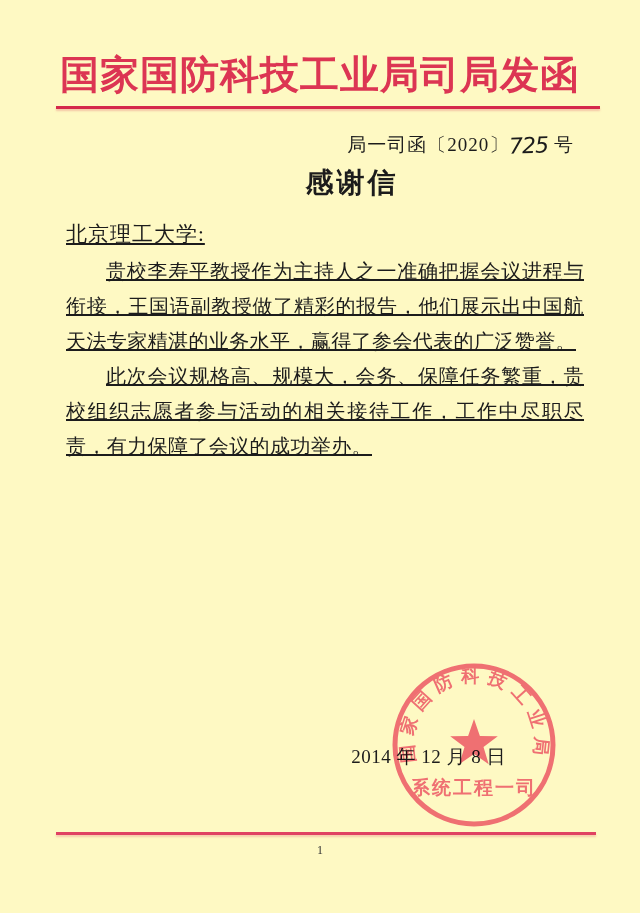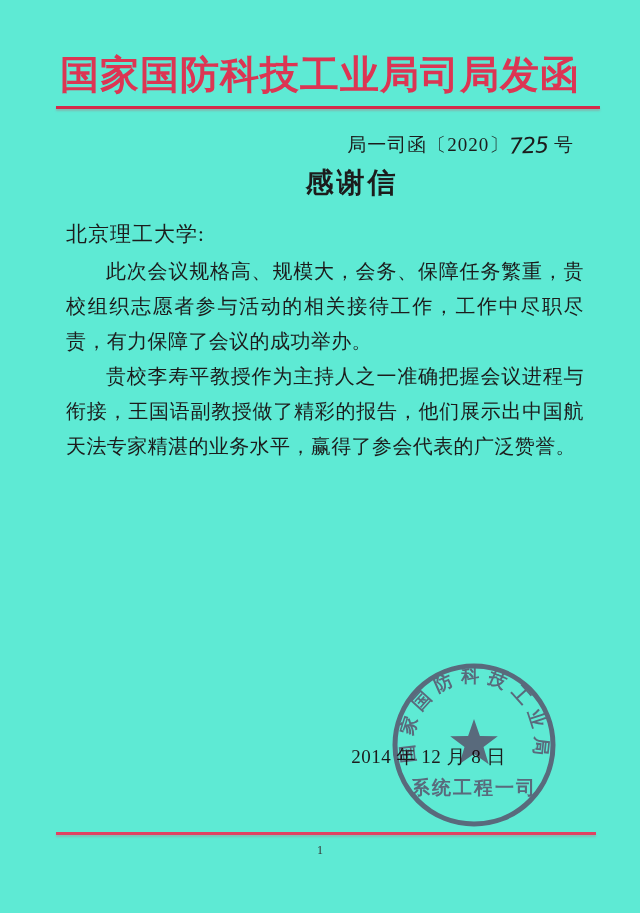--- a/index.html
+++ b/index.html
@@ -1,21 +1,21 @@
 <!DOCTYPE html>
 <html><head>
 <meta charset="utf-8">
 <style>
   * { margin: 0; padding: 0; box-sizing: border-box; }
   html, body { background: #ffffff; }
   .page {
     position: relative;
     width: 640px;
     height: 913px;
-    background: #5eead4;
+    background: #fef9c3;
     font-family: "Liberation Serif", "DejaVu Serif", serif;
     color: #1c1c1c;
     overflow: hidden;
   }
   .letterhead-title {
     position: absolute;
     top: 48px;
     left: 0;
     width: 100%;
     text-align: center;
@@ -58,20 +58,21 @@
     font-size: 28px;
     font-weight: bold;
     letter-spacing: 3px;
     margin-left: 32px;
   }
   .letter-body {
     position: absolute;
     top: 220px;
     left: 66px;
     right: 56px;
+    text-decoration: underline;
   }
   .salutation {
     font-size: 21px;
     letter-spacing: 1px;
     margin-bottom: 6px;
   }
   .letter-body p {
     font-size: 20px;
     line-height: 35px;
     text-indent: 2em;
@@ -132,22 +133,22 @@
   <div class="letterhead-rule"></div>
 
   <div class="doc-number">
     <span>局一司函〔2020〕</span><span class="handwritten">725</span><span> 号</span>
   </div>
 
   <div class="letter-title">感谢信</div>
 
   <div class="letter-body">
     <div class="salutation">北京理工大学:</div>
+    <p>贵校李寿平教授作为主持人之一准确把握会议进程与衔接，王国语副教授做了精彩的报告，他们展示出中国航天法专家精湛的业务水平，赢得了参会代表的广泛赞誉。</p>
     <p>此次会议规格高、规模大，会务、保障任务繁重，贵校组织志愿者参与活动的相关接待工作，工作中尽职尽责，有力保障了会议的成功举办。</p>
-    <p>贵校李寿平教授作为主持人之一准确把握会议进程与衔接，王国语副教授做了精彩的报告，他们展示出中国航天法专家精湛的业务水平，赢得了参会代表的广泛赞誉。</p>
   </div>
 
 
   <div class="sign-date">2014 年 12 月 8 日</div>
 
   <svg class="stamp" viewBox="0 0 172 172" xmlns="http://www.w3.org/2000/svg">
     <circle cx="86" cy="86" r="79" fill="none" stroke="#ee5f86" stroke-width="5"></circle>
     <path id="stamp-arc" d="M 31.6 111.4 A 61 61 0 1 1 140.4 111.4" fill="none"></path>
     <text font-size="18" font-weight="bold" fill="#ee5f86" font-family="Liberation Serif, DejaVu Serif, serif" letter-spacing="7.5">
       <textPath href="#stamp-arc" startOffset="50%" text-anchor="middle">国家国防科技工业局</textPath>

